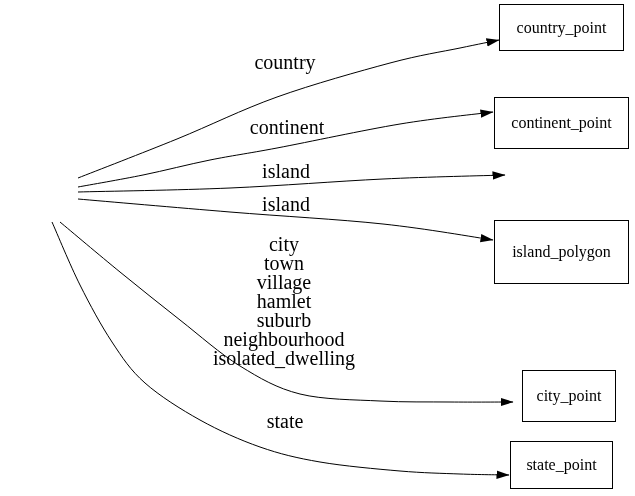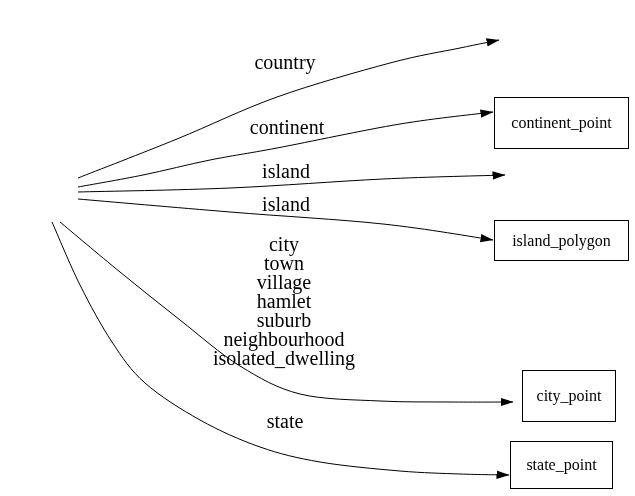--- a/index.html
+++ b/index.html
@@ -48,22 +48,23 @@
     <g id="edge-paths">
         <path d="M78,178 C94.5,171.5 143.8,152.5 177,139 C210.2,125.5 241.5,109.7 277,97 C312.5,84.3 359.5,71.2 390,63 C420.5,54.8 441.8,51.8 460,48 C478.2,44.2 492.5,41.3 499,40" fill="none" stroke="#000000" stroke-width="1" marker-end="url(#arrow)"></path>
         <path d="M78,187 C88.8,185.0 121.0,179.5 143,175 C165.0,170.5 187.7,164.5 210,160 C232.3,155.5 245.3,154.0 277,148 C308.7,142.0 364.0,130.0 400,124 C436.0,118.0 477.5,114.0 493,112" fill="none" stroke="#000000" stroke-width="1" marker-end="url(#arrow)"></path>
         <path d="M78,192 C103.3,191.3 179.2,190.2 230,188 C280.8,185.8 337.2,181.2 383,179 C428.8,176.8 484.7,175.7 505,175" fill="none" stroke="#000000" stroke-width="1" marker-end="url(#arrow)"></path>
         <path d="M78,199 C103.3,201.2 179.2,207.8 230,212 C280.8,216.2 339.2,219.3 383,224 C426.8,228.7 474.7,237.3 493,240" fill="none" stroke="#000000" stroke-width="1" marker-end="url(#arrow)"></path>
         <path d="M60,222 C70.0,230.3 100.0,255.7 120,272 C140.0,288.3 160.0,304.3 180,320 C200.0,335.7 220.0,353.7 240,366 C260.0,378.3 276.7,388.2 300,394 C323.3,399.8 355.0,399.7 380,401 C405.0,402.3 427.8,401.8 450,402 C472.2,402.2 502.5,402.0 513,402" fill="none" stroke="#000000" stroke-width="1" marker-end="url(#arrow)"></path>
         <path d="M52,222 C56.7,232.5 70.0,265.0 80,285 C90.0,305.0 101.2,325.7 112,342 C122.8,358.3 130.3,370.0 145,383 C159.7,396.0 180.8,409.3 200,420 C219.2,430.7 240.0,440.0 260,447 C280.0,454.0 296.7,458.0 320,462 C343.3,466.0 376.7,469.0 400,471 C423.3,473.0 441.8,473.3 460,474 C478.2,474.7 500.8,474.8 509,475" fill="none" stroke="#000000" stroke-width="1" marker-end="url(#arrow)"></path>
       </g>
   </svg>
 
+  <div class="node" style="left:499px; top:4px;   width:125px; height:47px;">country_point</div>
   <div class="node" style="left:494px; top:73px;  width:135px; height:52px;margin-top:24px;">continent_point</div>
-  <div class="node" style="left:494px; top:220px; width:135px; height:41px;">island_polygon</div>
+  <div class="node" style="left:494px; top:220px; width:135px; height:64px;">island_polygon</div>
   <div class="node" style="left:522px; top:370px; width:94px;  height:52px;">city_point</div>
   <div class="node" style="left:510px; top:441px; width:103px; height:48px;text-align:right;">state_point</div>
 
   <div class="edge-label" style="left:285px; top:62px;">country</div>
   <div class="edge-label" style="left:287px; top:127px;">continent</div>
   <div class="edge-label" style="left:286px; top:171px;">island</div>
   <div class="edge-label" style="left:286px; top:204px;">island</div>
   <div class="edge-label" style="left:284px; top:301px;">city
 town
 village

